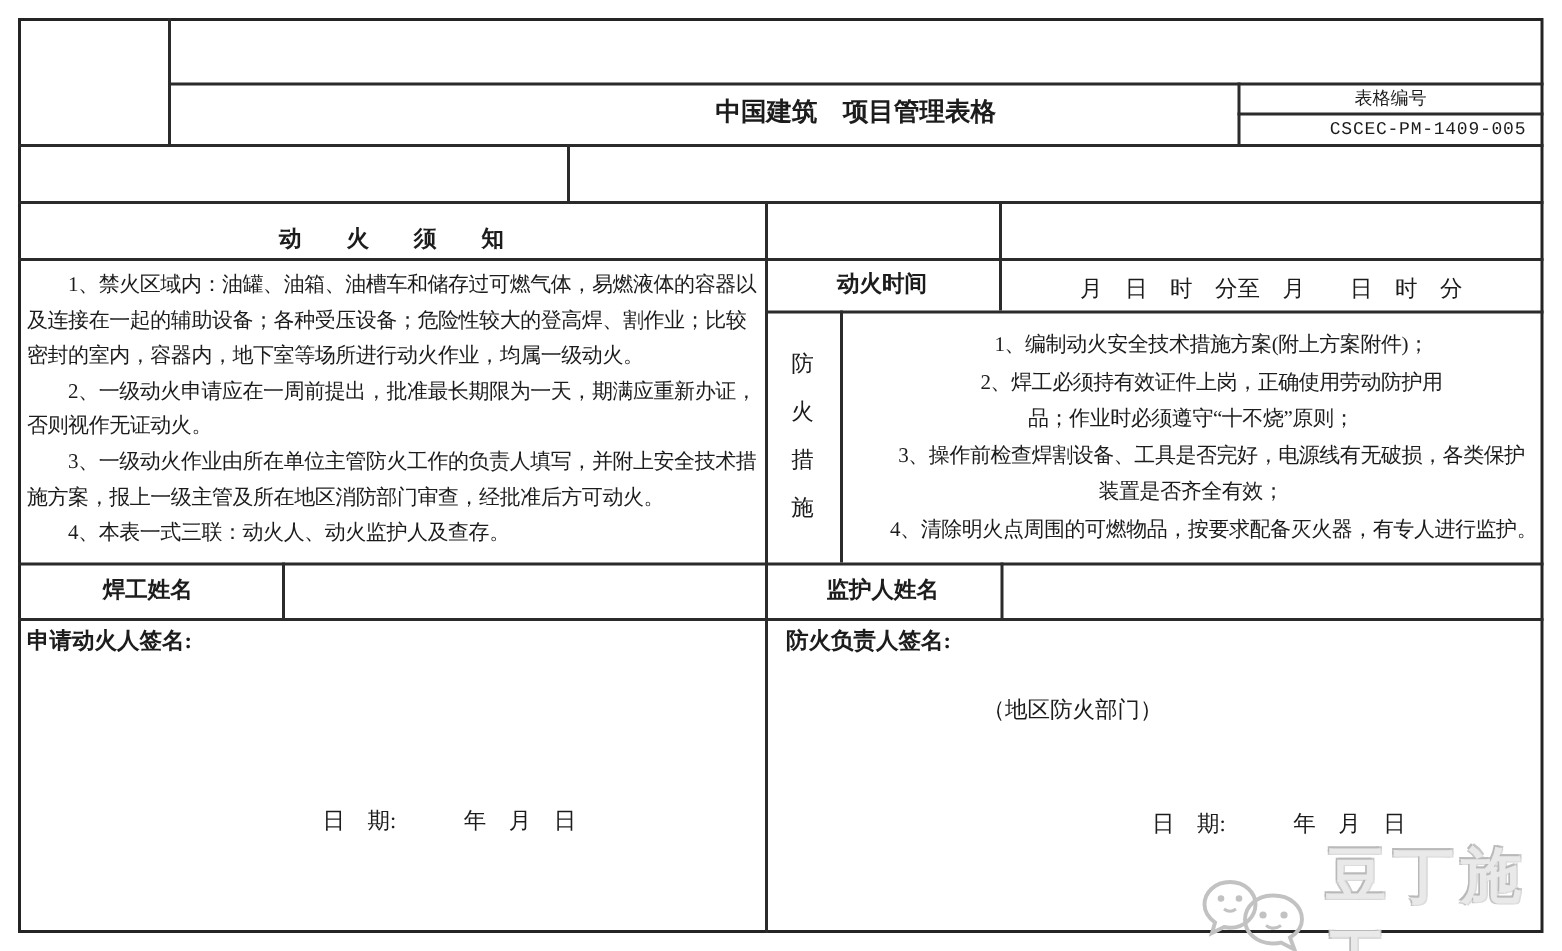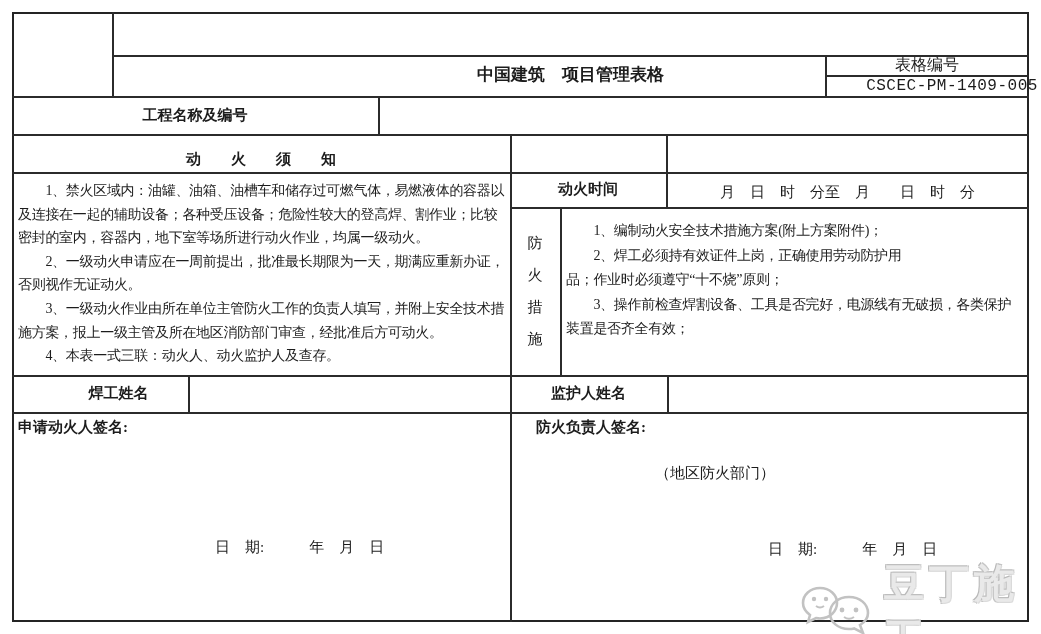--- a/index.html
+++ b/index.html
@@ -7,21 +7,21 @@
   #page{position:relative;width:1041px;height:634px;background:#fff;overflow:hidden;}
 
   
   .hline{position:absolute;height:2px;background:#2b2b2b;}
   .vline{position:absolute;width:2px;background:#2b2b2b;}
   .outer{position:absolute;left:12px;top:12px;width:1017px;height:610px;border:2px solid #242424;box-sizing:border-box;}
 
   
   .cell{position:absolute;display:flex;align-items:center;justify-content:center;box-sizing:border-box;}
   .bold{font-weight:bold;}
-  .fs13{font-size:16px;}
+  .fs13{font-size:12px;}
   .fs15{font-size:15px;}
   .fs17{font-size:17px;}
 
   .textblock{position:absolute;white-space:nowrap;}
 
   .para-lines .tline{white-space:nowrap;font-size:14px;line-height:23.6px;letter-spacing:-0.3px;}
   .measure-lines .tline{white-space:nowrap;font-size:14px;line-height:24.6px;letter-spacing:-0.3px;}
 
   .vlabel{position:absolute;display:flex;flex-direction:column;align-items:center;justify-content:center;}
   .vlabel .tline{font-size:15px;line-height:32px;font-weight:normal;}
@@ -55,21 +55,20 @@
   <div class="vline" style="left:510px;top:134px;height:488px;"></div>
   <div class="vline" style="left:666px;top:134px;height:73px;"></div>
   <div class="vline" style="left:560px;top:207px;height:168px;"></div>
   <div class="vline" style="left:188px;top:375px;height:37px;"></div>
   <div class="vline" style="left:667px;top:375px;height:37px;"></div>
 
   <div class="cell fs17 bold" style="left:114px;top:14px;width:913px;height:41px;margin-top:40px;">中国建筑　项目管理表格</div>
   <div class="cell fs13" style="left:827px;top:56px;width:200px;height:19px;">表格编号</div>
   <div class="cell fs13 code" style="left:827px;top:76px;width:200px;height:19px;">CSCEC-PM-1409-005</div>
 
-  <div class="cell fs15 bold" style="left:14px;top:97px;width:362px;height:36px;">工程名称及编号</div>
   <div class="cell fs15" style="left:380px;top:97px;width:647px;height:36px;"></div>
 
   <div class="cell fs15 bold" style="left:14px;top:135px;width:494px;height:48px;">动　　火　　须　　知</div>
   <div class="textblock para-lines" style="left:18px;top:179px;width:488px;">
       <div class="tline">　　1、禁火区域内：油罐、油箱、油槽车和储存过可燃气体，易燃液体的容器以</div>
       <div class="tline">及连接在一起的辅助设备；各种受压设备；危险性较大的登高焊、割作业；比较</div>
       <div class="tline">密封的室内，容器内，地下室等场所进行动火作业，均属一级动火。</div>
       <div class="tline">　　2、一级动火申请应在一周前提出，批准最长期限为一天，期满应重新办证，</div>
       <div class="tline">否则视作无证动火。</div>
       <div class="tline">　　3、一级动火作业由所在单位主管防火工作的负责人填写，并附上安全技术措</div>
@@ -80,37 +79,38 @@
   <div class="cell fs15" style="left:668px;top:135px;width:359px;height:36px;"></div>
   <div class="cell fs15 bold" style="left:512px;top:173px;width:152px;height:33px;">动火时间</div>
   <div class="cell fs15" style="left:668px;top:173px;width:359px;height:39px;">月　日　时　分至　月　　日　时　分</div>
 
   <div class="vlabel" style="left:512px;top:209px;width:46px;height:164px;">
       <div class="tline">防</div>
       <div class="tline">火</div>
       <div class="tline">措</div>
       <div class="tline">施</div>
     </div>
-  <div class="textblock measure-lines" style="left:566px;top:219px;width:456px;">
+  <div class="textblock measure-lines" style="left:566px;top:219px;width:456px;text-align:center;">
       <div class="tline">　　1、编制动火安全技术措施方案(附上方案附件)；</div>
       <div class="tline">　　2、焊工必须持有效证件上岗，正确使用劳动防护用</div>
       <div class="tline">品；作业时必须遵守“十不烧”原则；</div>
       <div class="tline">　　3、操作前检查焊割设备、工具是否完好，电源线有无破损，各类保护</div>
       <div class="tline">装置是否齐全有效；</div>
+      <div class="tline">　　4、清除明火点周围的可燃物品，按要求配备灭火器，有专人进行监护。</div>
     </div>
 
-  <div class="cell fs15 bold" style="left:22px;top:376px;width:172px;height:35px;padding-left:21px;">焊工姓名</div>
+  <div class="cell fs15 bold" style="left:2px;top:376px;width:172px;height:35px;padding-left:21px;">焊工姓名</div>
   <div class="cell fs15" style="left:190px;top:376px;width:318px;height:35px;"></div>
   <div class="cell fs15 bold" style="left:512px;top:376px;width:153px;height:35px;">监护人姓名</div>
   <div class="cell fs15" style="left:669px;top:376px;width:358px;height:35px;"></div>
 
   <div class="textblock fs15 bold" style="left:18px;top:418px;">申请动火人签名:</div>
   <div class="textblock fs15" style="left:215px;top:538px;">日　期:　　　年　月　日</div>
 
-  <div class="textblock fs15 bold" style="left:536px;top:418px;">防火负责人签名:</div>
+  <div class="textblock fs15 bold" style="left:524px;top:418px;">防火负责人签名:</div>
   <div class="textblock fs15" style="left:655px;top:464px;">（地区防火部门）</div>
   <div class="textblock fs15" style="left:768px;top:540px;">日　期:　　　年　月　日</div>
 
   <div class="wm" style="left:800px;top:556px;">
     <span style="display:inline-block;line-height:0;">
       <svg width="78" height="54" viewBox="0 0 78 54">
         <g fill="none" stroke="#c2c2c2" stroke-width="2.6">
           <path d="M20 4 C10 4 3 11 3 19 C3 24 6 28 10 31 L8 38 L16 34 C17.5 34.3 19 34.5 20 34.5 C30 34.5 37 27 37 19 C37 11 30 4 20 4 Z"></path>
           <path d="M49 13 C38 13 30 20 30 29 C30 38 38 45 49 45 C50.5 45 52.5 44.8 54 44.4 L63 49 L60 41 C65 38 68 34 68 29 C68 20 60 13 49 13 Z"></path>
         </g>

